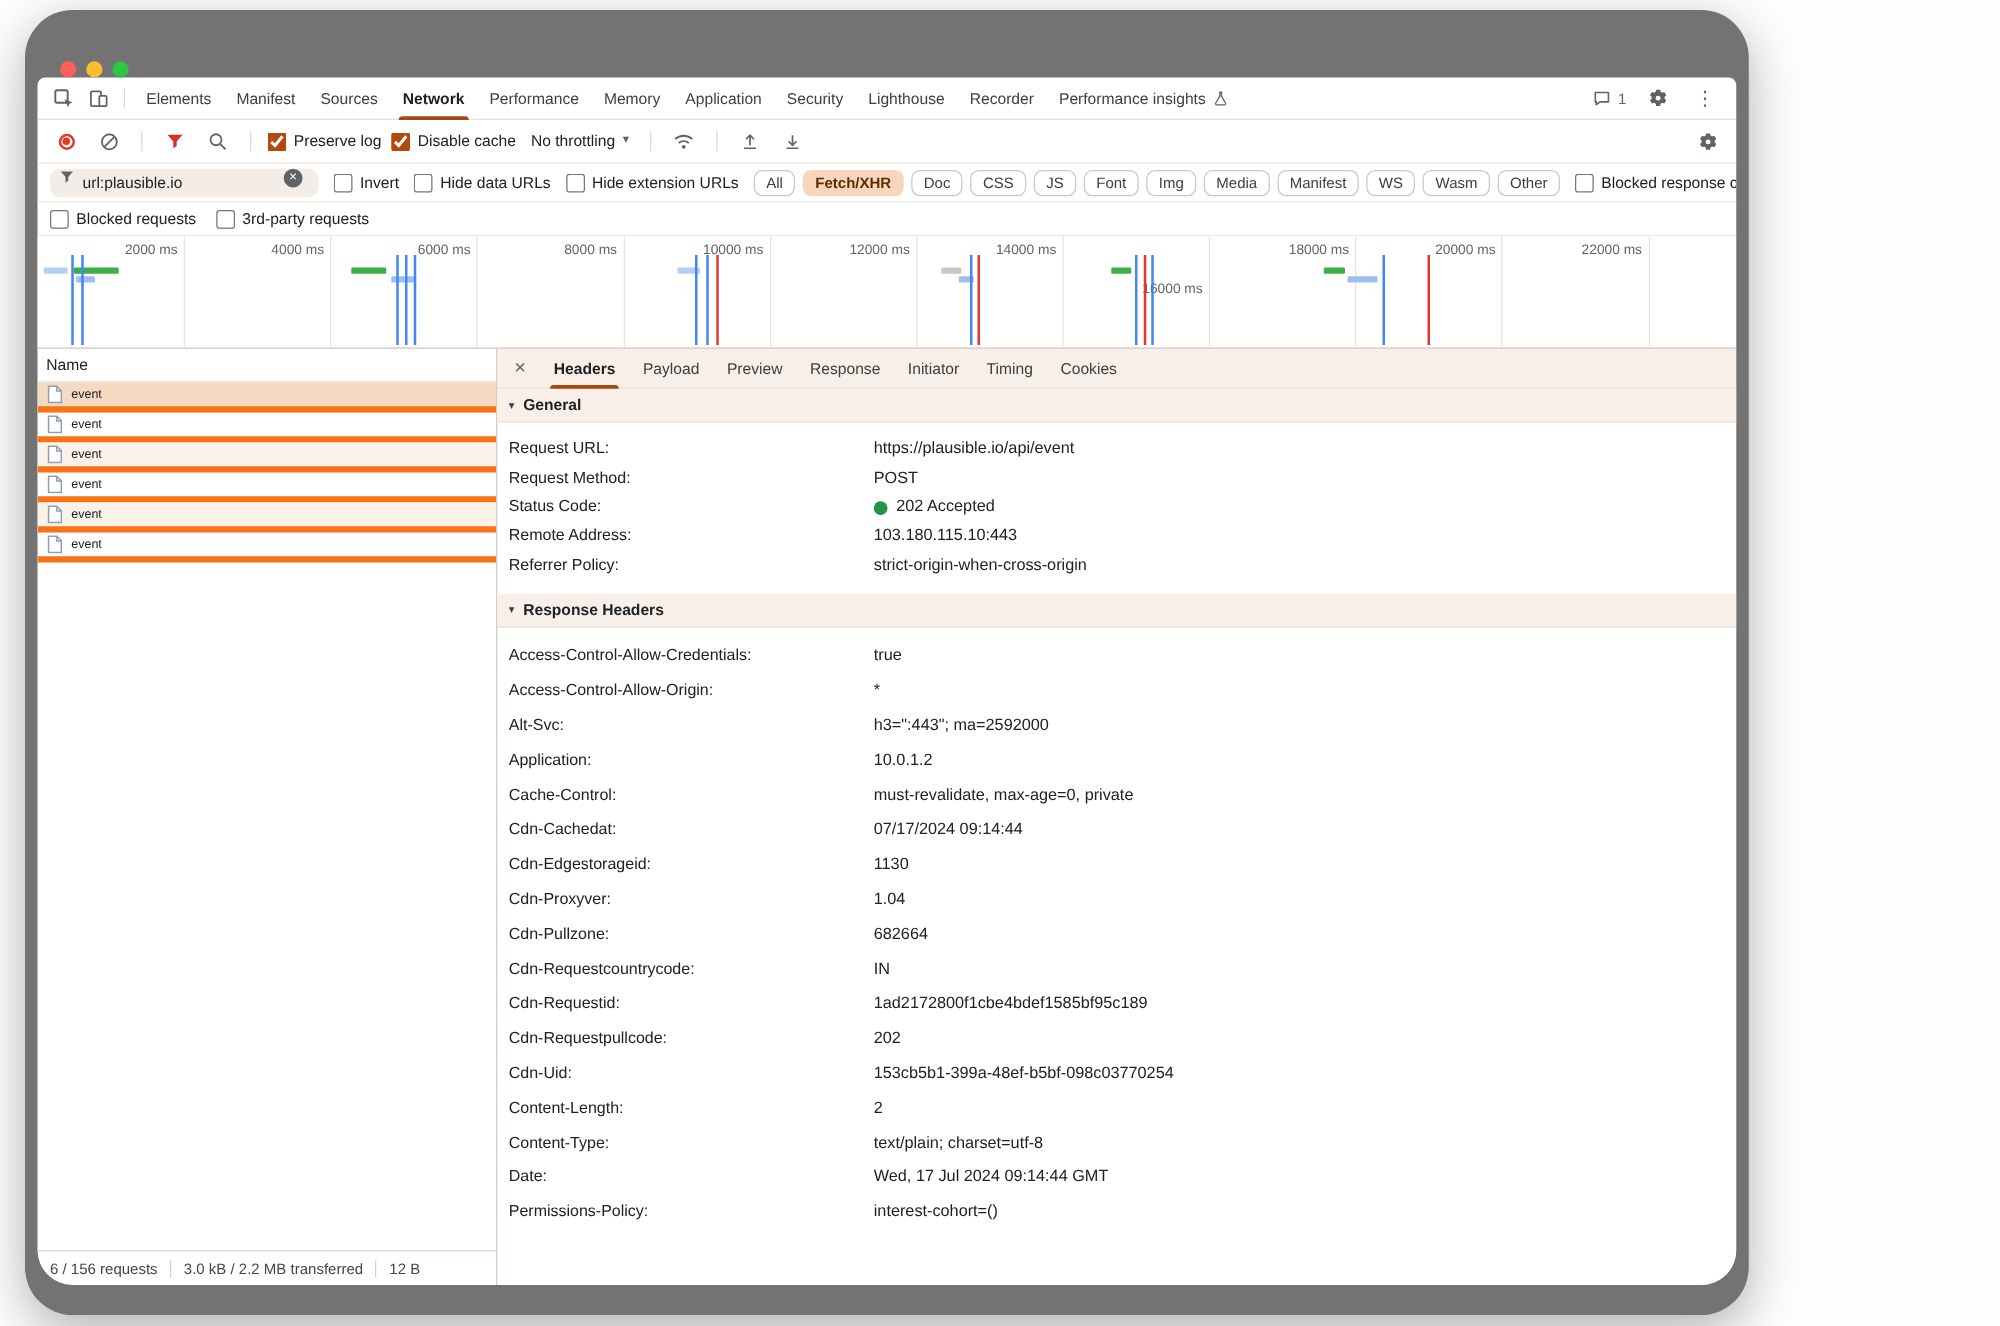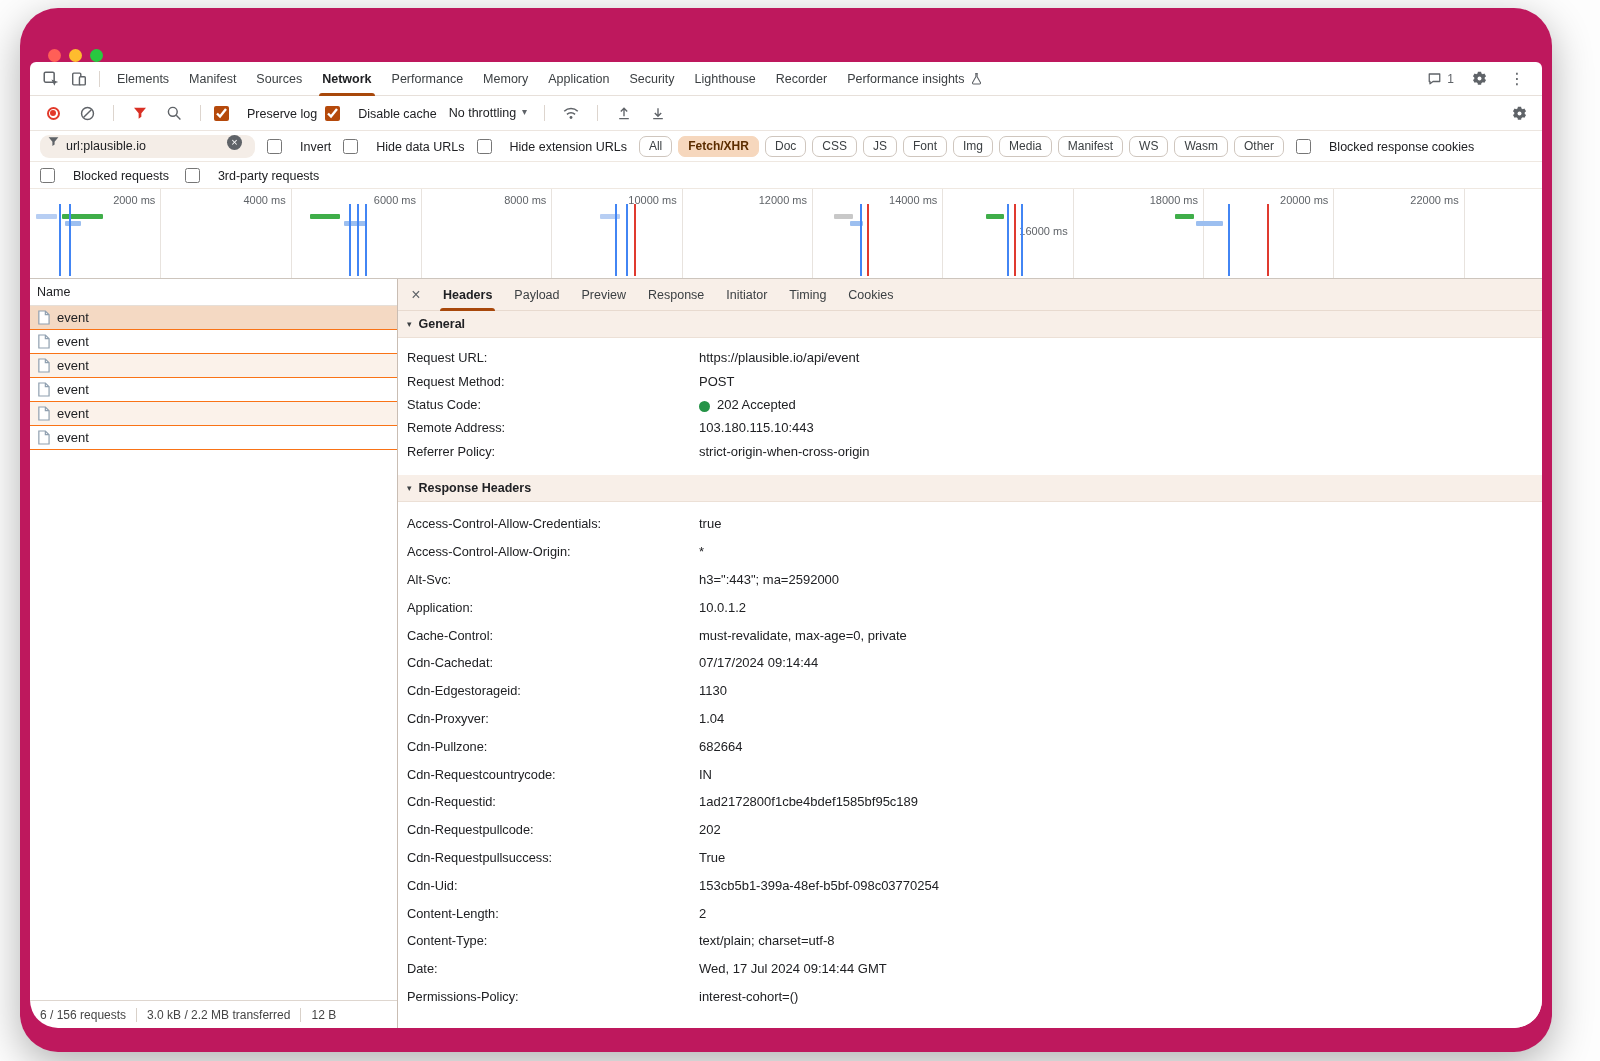--- a/index.html
+++ b/index.html
@@ -1,18 +1,18 @@
 <!DOCTYPE html>
 <html><head>
 <meta charset="utf-8">
 <style>
   *{box-sizing:border-box;margin:0;padding:0}
   html,body{width:1600px;height:1061px}
   body{position:relative;background:#fdfdfd;font-family:"Liberation Sans","DejaVu Sans",sans-serif;overflow:hidden;color:#202124}
-  .shell{position:absolute;left:20px;top:8px;width:1532px;height:1044px;background:#be185d;border-radius:38px;box-shadow:0 12px 40px rgba(0,0,0,.3)}
+  .shell{position:absolute;left:20px;top:8px;width:1379px;height:1044px;background:#737373;border-radius:38px;box-shadow:0 12px 40px rgba(0,0,0,.3)}
   .traffic{position:absolute;top:41px;left:28px;display:flex;gap:8px;z-index:5}
   .light{width:13px;height:13px;border-radius:50%;display:inline-block}
   .light.red{background:#ff5f57}.light.yellow{background:#febc2e}.light.green{background:#28c840}
   .content{position:absolute;left:10px;right:10px;top:54px;bottom:24px;background:#fff;border-radius:6px 6px 28px 28px;overflow:hidden;display:flex;flex-direction:column}
 
   
   .main-tabs{height:34px;flex:0 0 34px;display:flex;align-items:center;border-bottom:1px solid #e7e0da;padding:0 8px;gap:2px;white-space:nowrap}
   .tool-icon{width:26px;height:26px;display:flex;align-items:center;justify-content:center;border-radius:4px;color:#5f6368;flex:0 0 auto}
   .tool-icon svg{display:block}
   .vsep{width:1px;height:16px;background:#ddd5ce;margin:0 5px;flex:0 0 auto}
@@ -23,21 +23,21 @@
   .flask{color:#5f6368;display:flex;align-items:center}
   .mt-right{margin-left:auto;display:flex;align-items:center;gap:12px;padding-right:4px}
   .issues{display:flex;align-items:center;gap:4px;color:#5f6368;font-size:12px}
   .more-icon{font-size:16px;color:#5f6368}
   .gear-icon{color:#5f6368}
 
   
   .net-toolbar{height:35px;flex:0 0 35px;display:flex;align-items:center;padding:0 10px;border-bottom:1px solid #ece5df;gap:8px;font-size:12.5px;white-space:nowrap}
   .record{width:13px;height:13px;border:2px solid #e23a2b;border-radius:50%;position:relative;display:block}
   .record::after{content:"";position:absolute;inset:1.5px;background:#e23a2b;border-radius:50%}
-  .chk{display:flex;align-items:flex-end;gap:18px;cursor:default}
+  .chk{display:flex;align-items:center;gap:6px;cursor:default}
   .chk input{width:15px;height:15px;accent-color:#b5490b}
   .throttle{display:flex;gap:6px;padding:0 4px;color:#202124}
   .caret{color:#5f6368;font-size:10px}
   .spacer{flex:1}
 
   
   .filter-row{min-height:31px;flex:0 0 31px;display:flex;align-items:center;gap:12px;padding:0 10px;border-bottom:1px solid #efe8e1;font-size:12.5px;white-space:nowrap;overflow:hidden}
   .filter-row2{min-height:27px;flex:0 0 27px;display:flex;align-items:center;gap:16px;padding:0 10px;border-bottom:1px solid #efe8e1;font-size:12.5px;white-space:nowrap}
   .filter-box{display:flex;gap:6px;background:#f4ede7;border-radius:9px;height:23px;padding:0 7px;width:215px;flex:0 0 auto}
   .filter-input{border:none;background:transparent;outline:none;font-size:12.5px;width:155px;color:#202124;font-family:inherit}
@@ -51,21 +51,21 @@
   .gridline{position:absolute;top:0;bottom:0;width:1px;background:#e8e3de}
   .tick-label{position:absolute;top:5px;font-size:11px;color:#5f6368;transform:translateX(calc(-100% - 5px));white-space:nowrap}
   .ov-line{position:absolute;top:15px;bottom:2px;width:2px}
   .ov-bar{position:absolute;height:5px;border-radius:1px}
 
   
   .split{flex:1;display:flex;min-height:0}
   .left{width:368px;flex:0 0 368px;border-right:1px solid #c9bdb3;display:flex;flex-direction:column;min-width:0}
   .name-header{height:27px;flex:0 0 27px;display:flex;align-items:center;padding:0 7px;font-size:12.5px;border-bottom:1px solid #e6dfd8;color:#202124}
   .rows{flex:1;overflow:hidden}
-  .req-row{height:24px;display:flex;align-items:center;gap:7px;padding:0 7px;font-size:13px;color:#202124;border-bottom:1px solid #f97316}
+  .req-row{height:24px;display:flex;align-items:center;gap:7px;padding:0 7px;font-size:10px;color:#202124;border-bottom:5px solid #f97316}
   .req-row.stripe{background:#fbf2ea}
   .req-row.selected{background:#f4d9c3}
   .doc{display:flex;align-items:center}
   .status-bar{height:28px;flex:0 0 28px;border-top:1px solid #ded6cf;display:flex;align-items:center;font-size:12px;color:#454545;overflow:hidden;white-space:nowrap}
   .sb-item{padding:0 10px}
   .sb-item + .sb-item{border-left:1px solid #d9d1c9}
 
   
   .right{flex:1;display:flex;flex-direction:column;min-width:0}
   .detail-tabs{height:32px;flex:0 0 32px;background:#f8efe8;border-bottom:1px solid #e8dacf;display:flex;align-items:center;padding:0 6px}
@@ -528,26 +528,20 @@
                   <div class="vt">1ad2172800f1cbe4bdef1585bf95c189</div>
                 </div>
               </div>
               <div class="kv">
                 <div class="k">Cdn-Requestpullcode:</div>
                 <div class="v">
                   <div class="vt">202</div>
                 </div>
               </div>
               <div class="kv">
-                <div class="k">Cdn-Requestpullsuccess:</div>
-                <div class="v">
-                  <div class="vt">True</div>
-                </div>
-              </div>
-              <div class="kv">
                 <div class="k">Cdn-Uid:</div>
                 <div class="v">
                   <div class="vt">153cb5b1-399a-48ef-b5bf-098c03770254</div>
                 </div>
               </div>
               <div class="kv">
                 <div class="k">Content-Length:</div>
                 <div class="v">
                   <div class="vt">2</div>
                 </div>

